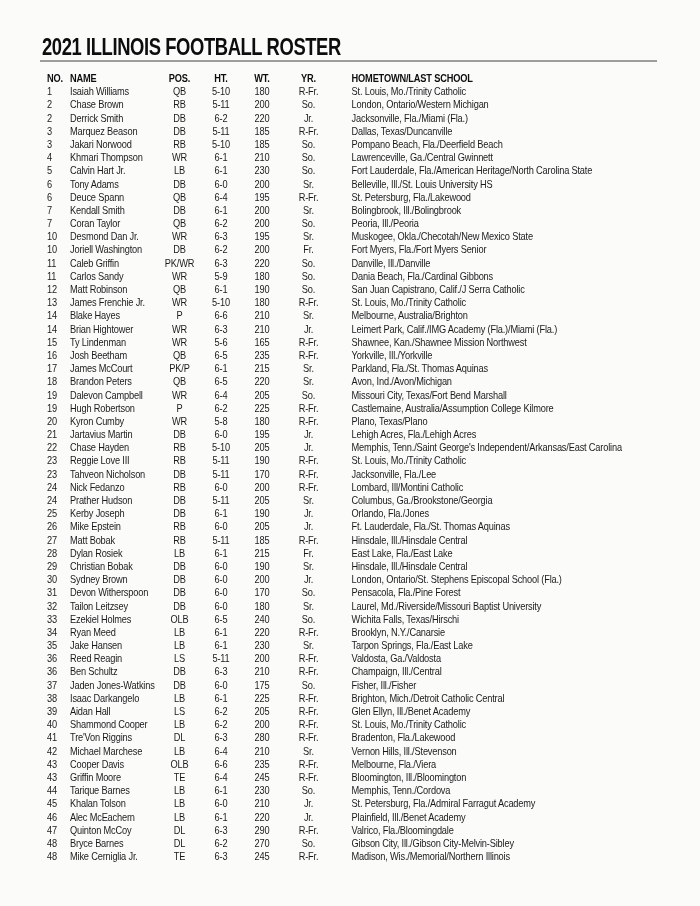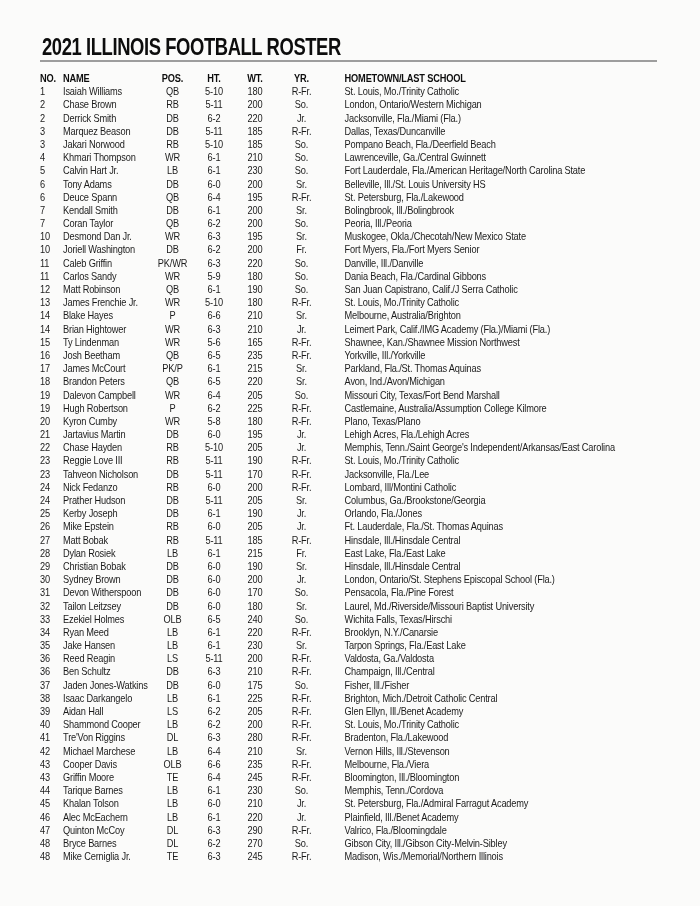--- a/index.html
+++ b/index.html
@@ -26,20 +26,21 @@
   .table{
     position:absolute;left:40px;top:71px;width:620px;
   }
   .row{
     display:grid;
     grid-template-columns:23px 88px 43px 40px 42px 51px 1fr;
     height:13.2px;
     align-items:center;
     font-size:10.5px;
     white-space:nowrap;
+    margin-left:7px;
   }
   .row.header{font-weight:bold;color:#0d0d0d;}
   #rows{position:absolute;left:0;top:13.6px;width:620px;}
   .cell{display:block;letter-spacing:-0.2px;}
   .cl{text-align:left;transform:scaleX(0.88);transform-origin:0 50%;}
   .cc{text-align:center;transform:scaleX(0.88);transform-origin:50% 50%;}
   .hometown{padding-left:20px;}
 </style>
 </head>
 <body>

